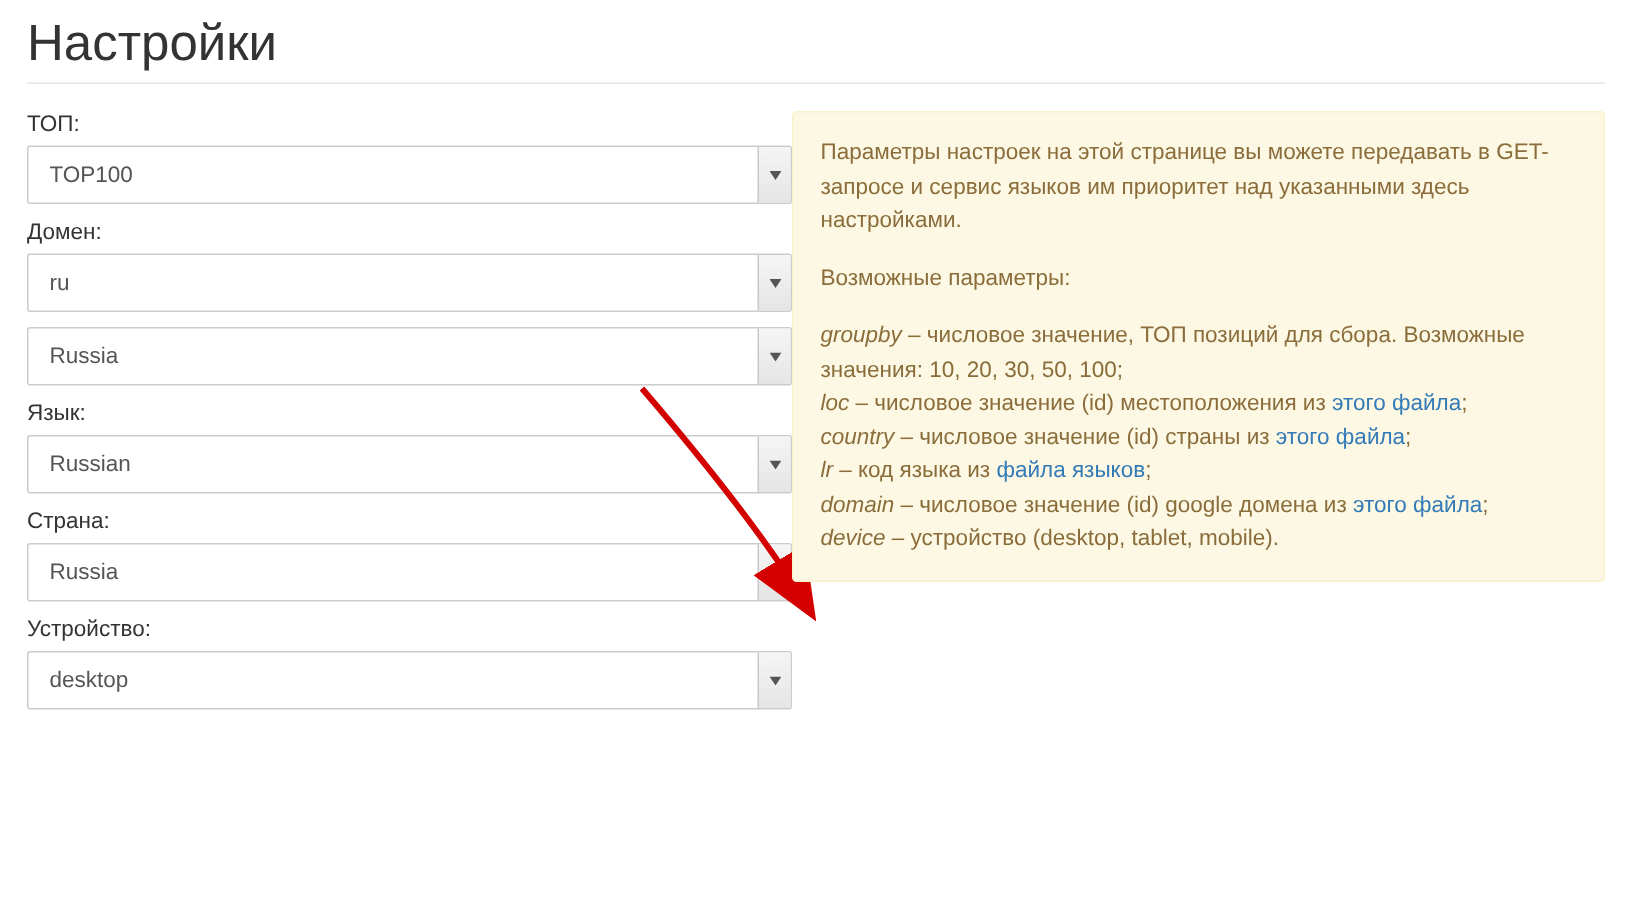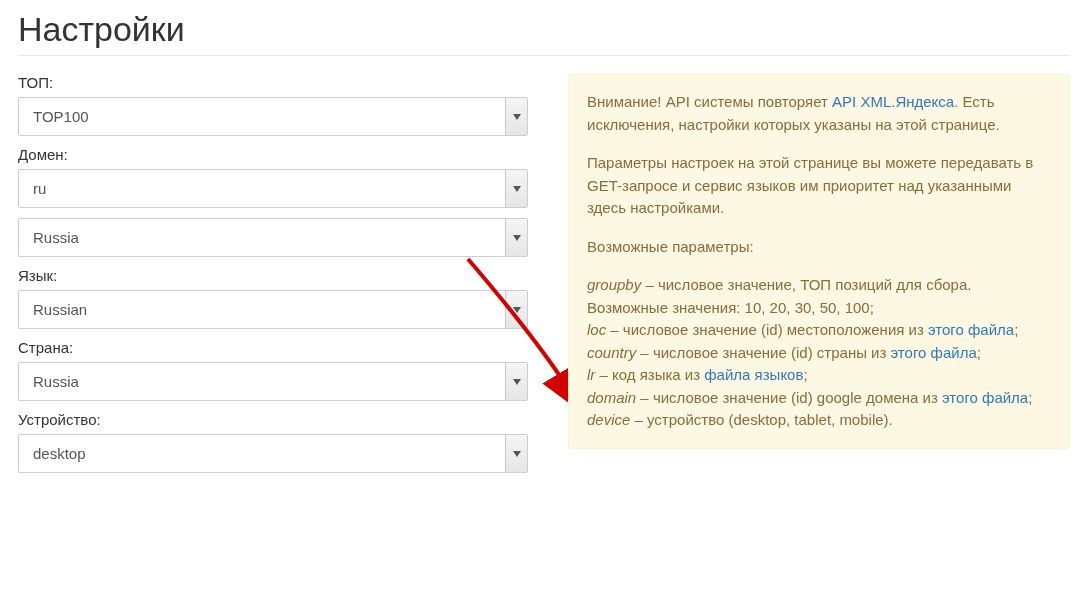--- a/index.html
+++ b/index.html
@@ -18,21 +18,20 @@
     color: #333;
     margin: 10px 0 6px 0;
   }
   hr.title-rule {
     border: none;
     border-top: 1px solid #e6e6e6;
     margin: 0 0 18px 0;
   }
   .cols {
     display: flex;
-    gap: 40px;
     align-items: flex-start;
   }
   .left {
     flex: 0 0 510px;
   }
   .right {
     flex: 1;
     position: relative;
   }
   .form-row { margin-bottom: 10px; }
@@ -179,23 +178,20 @@
     <svg class="arrow-overlay" width="140" height="180" viewBox="0 0 140 180">
       <defs>
         <marker id="ah" markerWidth="12" markerHeight="12" refX="9" refY="5" orient="auto">
           <polygon points="0,0 12,5 0,10" fill="#d40000"></polygon>
         </marker>
       </defs>
       <path d="M10,5 C40,40 90,100 120,150" stroke="#d40000" stroke-width="4" fill="none" marker-end="url(#ah)"></path>
     </svg>
 
     <div class="infobox">
-      <p>
-        <span>Внимание! API системы повторяет </span><a href="#">API XML.Яндекса</a><span>. Есть исключения, настройки которых указаны на этой странице.</span>
-      </p>
       <p>Параметры настроек на этой странице вы можете передавать в GET-запросе и сервис языков им приоритет над указанными здесь настройками.</p>
       <p>Возможные параметры:</p>
       <p class="last">
         <em>groupby</em><span> – числовое значение, ТОП позиций для сбора. Возможные значения: 10, 20, 30, 50, 100;</span><br>
         <em>loc</em><span> – числовое значение (id) местоположения из </span><a href="#">этого файла</a><span>;</span><br>
         <em>country</em><span> – числовое значение (id) страны из </span><a href="#">этого файла</a><span>;</span><br>
         <em>lr</em><span> – код языка из </span><a href="#">файла языков</a><span>;</span><br>
         <em>domain</em><span> – числовое значение (id) google домена из </span><a href="#">этого файла</a><span>;</span><br>
         <em>device</em><span> – устройство (desktop, tablet, mobile).</span>
       </p>

